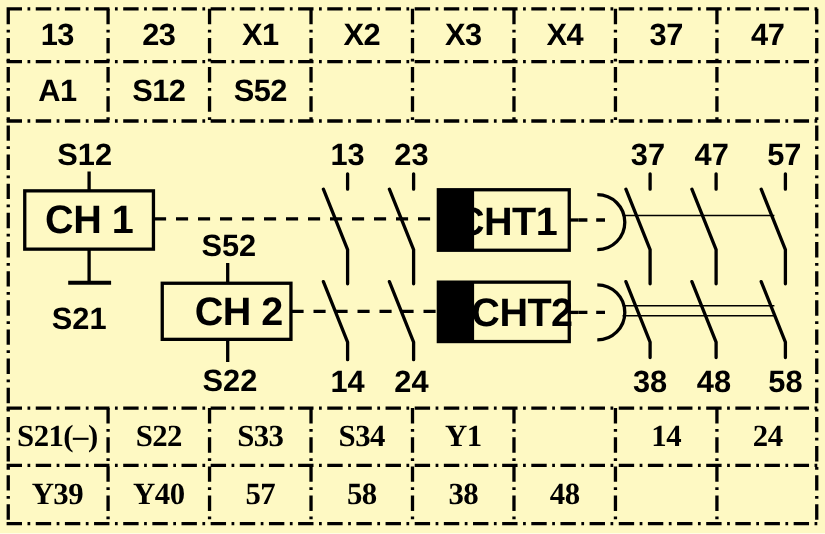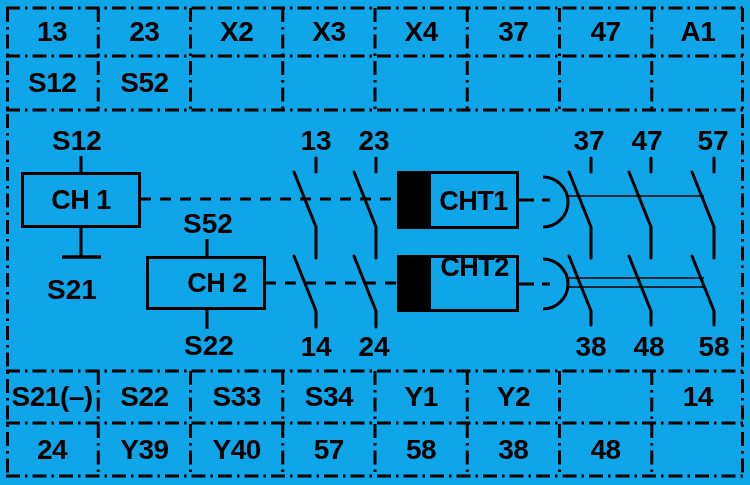--- a/index.html
+++ b/index.html
@@ -1,37 +1,37 @@
 <!DOCTYPE html>
 <html><head>
 <meta charset="utf-8">
 <style>
   html,body{margin:0;padding:0;background:#ffffff;}
   .stage{
-    position:relative;width:750px;height:485px;background:#0ea5e9;
+    position:relative;width:750px;height:485px;background:#fef9c3;
     font-family:"Liberation Sans", sans-serif;color:#000;overflow:hidden;
   }
   .stage svg{position:absolute;left:0;top:0;}
   .tgrid{
     position:absolute;left:6px;width:738px;display:grid;
     grid-template-columns:repeat(8,1fr);
   }
   .tgrid.top{top:8px;height:102px;grid-template-rows:48px 54px;}
-  .tgrid.bot{top:371px;height:105px;grid-template-rows:52px 53px;}
+  .tgrid.bot{top:371px;height:105px;grid-template-rows:52px 53px;font-family:Liberation Serif, serif;}
   .cell{
     display:flex;align-items:center;justify-content:center;
     font-size:28px;font-weight:700;letter-spacing:-0.5px;white-space:nowrap;
   }
   .lbl{
     position:absolute;transform:translateX(-50%);
     font-size:28px;font-weight:700;line-height:1;white-space:nowrap;
   }
   .boxlbl{
     position:absolute;display:flex;align-items:center;justify-content:center;
-    font-size:27px;font-weight:700;letter-spacing:-0.5px;white-space:nowrap;
+    font-size:36px;font-weight:700;letter-spacing:-0.5px;white-space:nowrap;
   }
 </style>
 </head>
 <body>
 
 <div class="stage">
 
   <svg width="750" height="485" viewBox="0 0 750 485">
     <g stroke="#000" fill="none" stroke-width="3" stroke-dasharray="14 5 2.5 5">
 
@@ -85,41 +85,41 @@
       <path d="M376,158 V172 M354,172 L376,227 M376,227 V258 M354,256 L376,311 M376,311 V327"></path>
       <path d="M591,158 V172 M569,172 L591,227 M591,227 V258 M569,256 L591,311 M591,311 V325"></path>
       <path d="M651,158 V172 M629,172 L651,227 M651,227 V258 M629,256 L651,311 M651,311 V325"></path>
       <path d="M714,158 V172 M692,172 L714,227 M714,227 V258 M692,256 L714,311 M714,311 V325"></path>
     </g>
   </svg>
 
   <div class="tgrid top">
     <div class="cell">13</div>
     <div class="cell">23</div>
+    <div class="cell">X1</div>
     <div class="cell">X2</div>
     <div class="cell">X3</div>
     <div class="cell">X4</div>
     <div class="cell">37</div>
     <div class="cell">47</div>
     <div class="cell">A1</div>
     <div class="cell">S12</div>
     <div class="cell">S52</div>
     <div class="cell"></div>
     <div class="cell"></div>
     <div class="cell"></div>
     <div class="cell"></div>
   </div>
 
   <div class="tgrid bot">
     <div class="cell">S21(–)</div>
     <div class="cell">S22</div>
     <div class="cell">S33</div>
     <div class="cell">S34</div>
     <div class="cell">Y1</div>
-    <div class="cell">Y2</div>
     <div class="cell"></div>
     <div class="cell">14</div>
     <div class="cell">24</div>
     <div class="cell">Y39</div>
     <div class="cell">Y40</div>
     <div class="cell">57</div>
     <div class="cell">58</div>
     <div class="cell">38</div>
     <div class="cell">48</div>
   </div>
@@ -136,16 +136,16 @@
 
   <div class="lbl" style="left:589px;top:127px">37</div>
   <div class="lbl" style="left:647px;top:127px">47</div>
   <div class="lbl" style="left:713px;top:127px">57</div>
   <div class="lbl" style="left:591px;top:333px">38</div>
   <div class="lbl" style="left:649px;top:333px">48</div>
   <div class="lbl" style="left:714px;top:333px">58</div>
 
   <div class="boxlbl" style="left:22px;top:173px;width:118px;height:54px">CH 1</div>
   <div class="boxlbl" style="left:147px;top:257px;width:140px;height:52px">CH 2</div>
-  <div class="boxlbl" style="left:430px;top:172px;width:87px;height:59px">CHT1</div>
-  <div class="boxlbl" style="left:431px;top:240px;width:87px;height:55px">CHT2</div>
+  <div class="boxlbl" style="left:417px;top:172px;width:87px;height:59px">CHT1</div>
+  <div class="boxlbl" style="left:431px;top:256px;width:87px;height:55px">CHT2</div>
 
 </div>
 
 </body></html>

